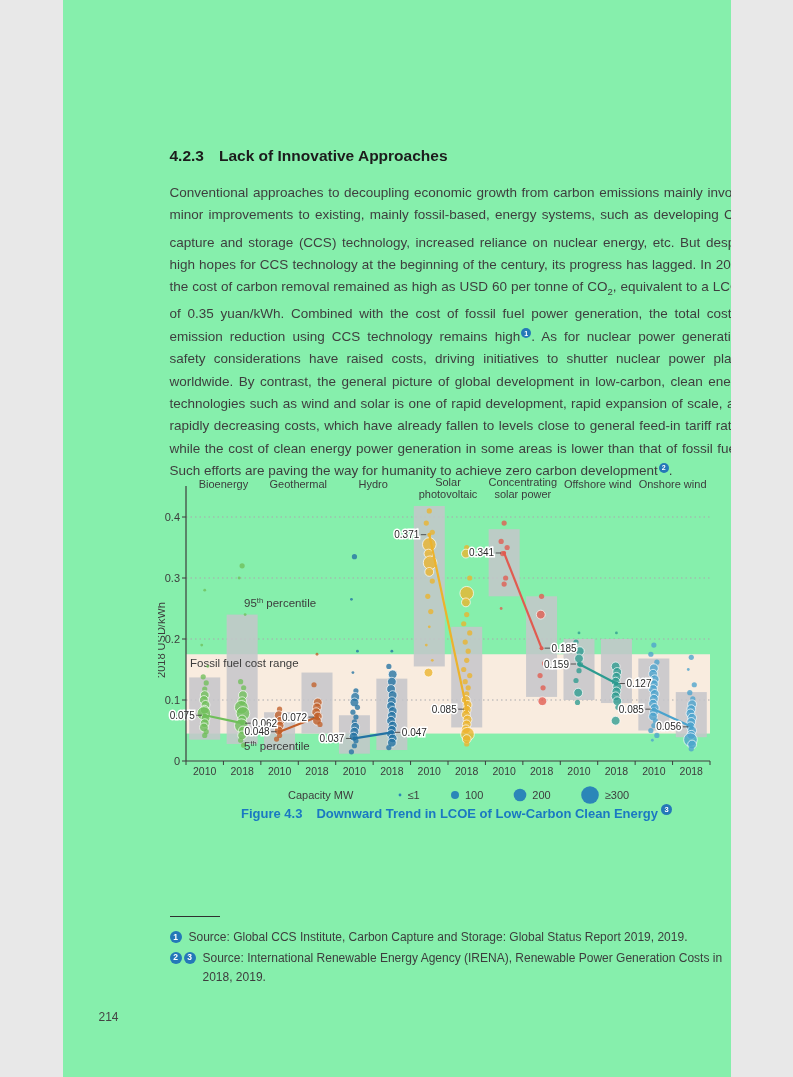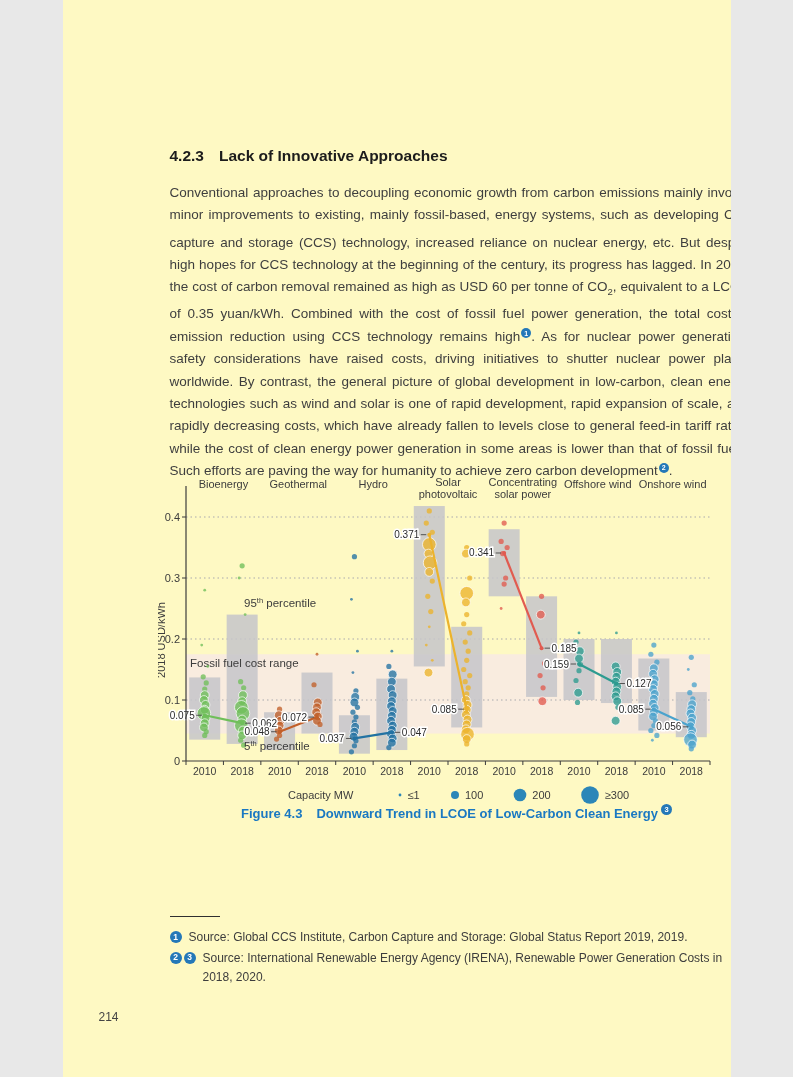--- a/index.html
+++ b/index.html
@@ -1,16 +1,16 @@
 <!DOCTYPE html>
 <html><head>
 <meta charset="utf-8">
 <style>
   html,body{margin:0;padding:0;background:#e8e8e8;}
-  .page{position:relative;width:668px;height:1077px;background:#fef9c3;margin:0 auto;
+  .page{position:relative;width:668px;height:1077px;background:#86efac;margin:0 auto;
         font-family:"Liberation Sans",sans-serif;overflow:hidden;color:#3e3e3e;}
   .content{position:absolute;left:107px;top:146px;width:580px;}
   h2.heading{margin:0;font-size:15.5px;line-height:20px;color:#1c1c1c;font-weight:bold;}
   h2.heading .secnum{margin-right:15px;}
   p.body{margin:16px 0 0 0;font-size:13.5px;line-height:22.4px;text-align:justify;color:#3e3e3e;}
   p.body sub{font-size:9.5px;}
   .fnmark{display:inline-flex;align-items:center;justify-content:center;
           width:12px;height:12px;border-radius:50%;background:#2478b8;color:#fff;
           font-size:8.5px;font-weight:bold;line-height:1;flex:none;}
   .supmark{width:10px;height:10px;font-size:7px;position:relative;top:-5px;margin-left:1px;}
@@ -398,19 +398,19 @@
           <div class="fnmarks">
             <span class="fnmark">1</span>
           </div>
           <div class="fntext">Source: Global CCS Institute, Carbon Capture and Storage: Global Status Report 2019, 2019.</div>
         </div>
         <div class="fnrow">
           <div class="fnmarks">
             <span class="fnmark">2</span>
             <span class="fnmark">3</span>
           </div>
-          <div class="fntext">Source: International Renewable Energy Agency (IRENA), Renewable Power Generation Costs in 2018, 2020.</div>
+          <div class="fntext">Source: International Renewable Energy Agency (IRENA), Renewable Power Generation Costs in 2018, 2019.</div>
         </div>
       </div>
   </div>
 
   <div class="pagenum">214</div>
 </div>
 
 </body></html>

